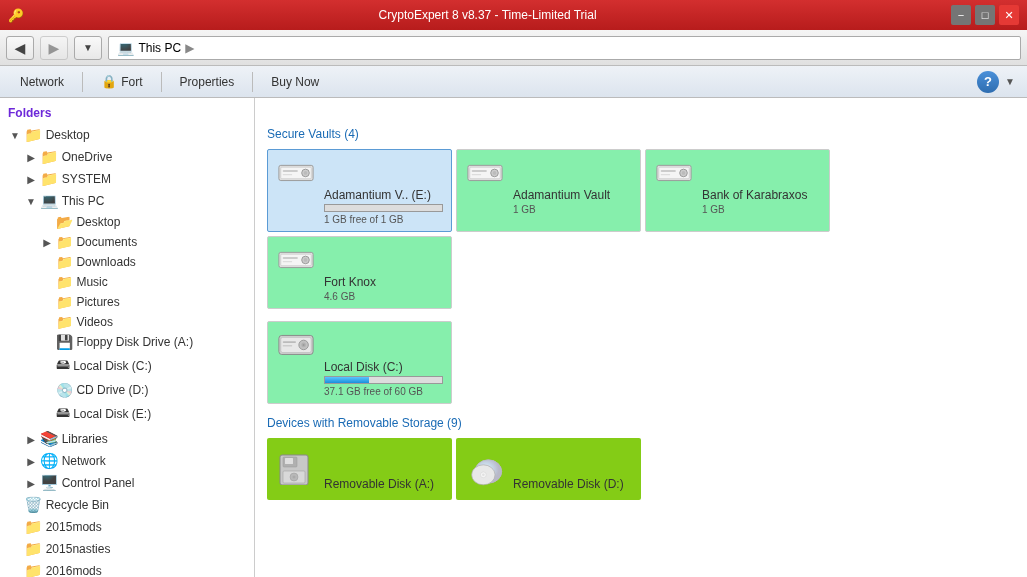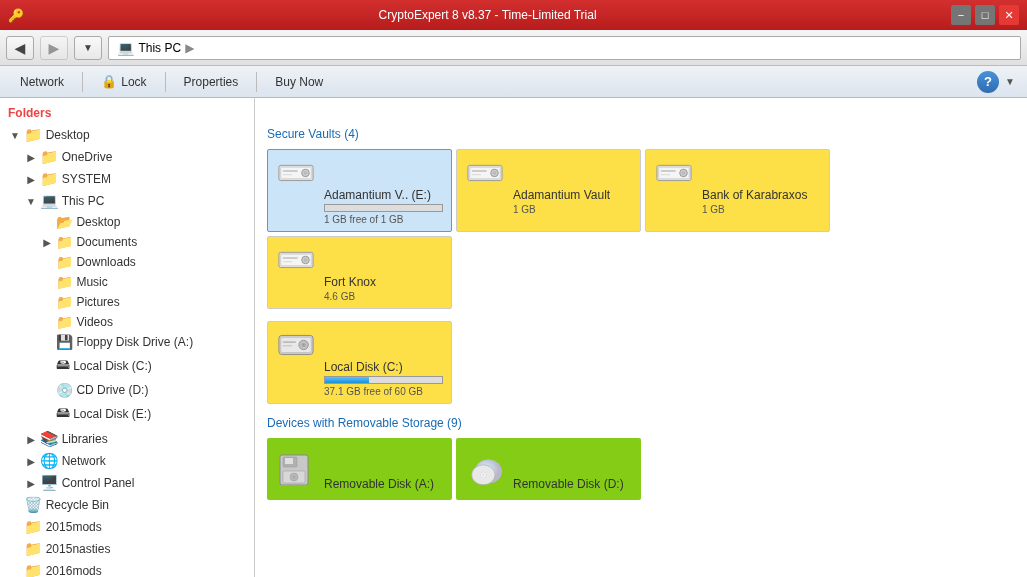--- a/index.html
+++ b/index.html
@@ -86,21 +86,21 @@
     .sidebar {
       width: 255px;
       min-width: 255px;
       background: white;
       border-right: 1px solid #ccc;
       overflow-y: auto;
       overflow-x: hidden;
       padding: 4px 0;
     }
     .sidebar-header {
-      font-weight: bold; padding: 4px 8px; color: #ef4444; font-size: 12px;
+      font-weight: bold; padding: 4px 8px; color: #6d28d9; font-size: 12px;
     }
     .sidebar-item {
       display: flex; align-items: center; padding: 2px 4px; cursor: pointer;
       white-space: nowrap; color: #333;
     }
     .sidebar-item .indent0 { padding-left: 4px; }
     .tree-icon { width: 14px; height: 14px; display: inline-flex; align-items: center; justify-content: center; font-size: 10px; color: #555; margin-right: 2px; cursor: pointer; }
 
     
     .sidebar::-webkit-scrollbar { width: 12px; }
@@ -122,21 +122,21 @@
       font-size: 12px; color: #1a6bb5; font-weight: normal; margin-bottom: 8px; margin-top: 4px;
     }
 
     .items-grid {
       display: flex; flex-wrap: wrap; gap: 4px; margin-bottom: 12px;
     }
 
     .drive-item {
       width: 185px; min-height: 60px; border: 1px solid #ccc;
       border-radius: 2px; padding: 6px 8px; display: flex; align-items: flex-start;
-      cursor: pointer; gap: 8px; background: #fde047;
+      cursor: pointer; gap: 8px; background: #86efac;
     }
     .drive-item.selected { background: #cce4f7; border-color: #5b9bd5; }
 
     .drive-icon-area { display: flex; align-items: center; justify-content: center; width: 40px; min-width: 40px; }
     .drive-icon-svg { width: 38px; height: 32px; }
 
     .drive-info { flex: 1; margin-top: 32px; }
     .drive-name { font-size: 12px; color: #333; font-weight: normal; margin-bottom: 2px; }
     .drive-bar-container { height: 8px; background: #ddd; border: 1px solid #999; margin: 2px 0; }
     .drive-bar-fill { height: 100%; background: linear-gradient(to bottom, #5bc4ff, #1a8fdc); }
@@ -172,21 +172,21 @@
   </div>
 </div>
 
 <div class="toolbar">
   <button class="toolbar-btn">
     <span>Network</span>
   </button>
   <div class="toolbar-sep"></div>
   <button class="toolbar-btn">
     <span class="lock-icon">🔒</span>
-    <span>Lock</span>
+    <span>Fort</span>
   </button>
   <div class="toolbar-sep"></div>
   <button class="toolbar-btn">
     <span>Properties</span>
   </button>
   <div class="toolbar-sep"></div>
   <button class="toolbar-btn">
     <span>Buy Now</span>
   </button>
   <button class="toolbar-help" style="margin-left:auto;">?</button>

